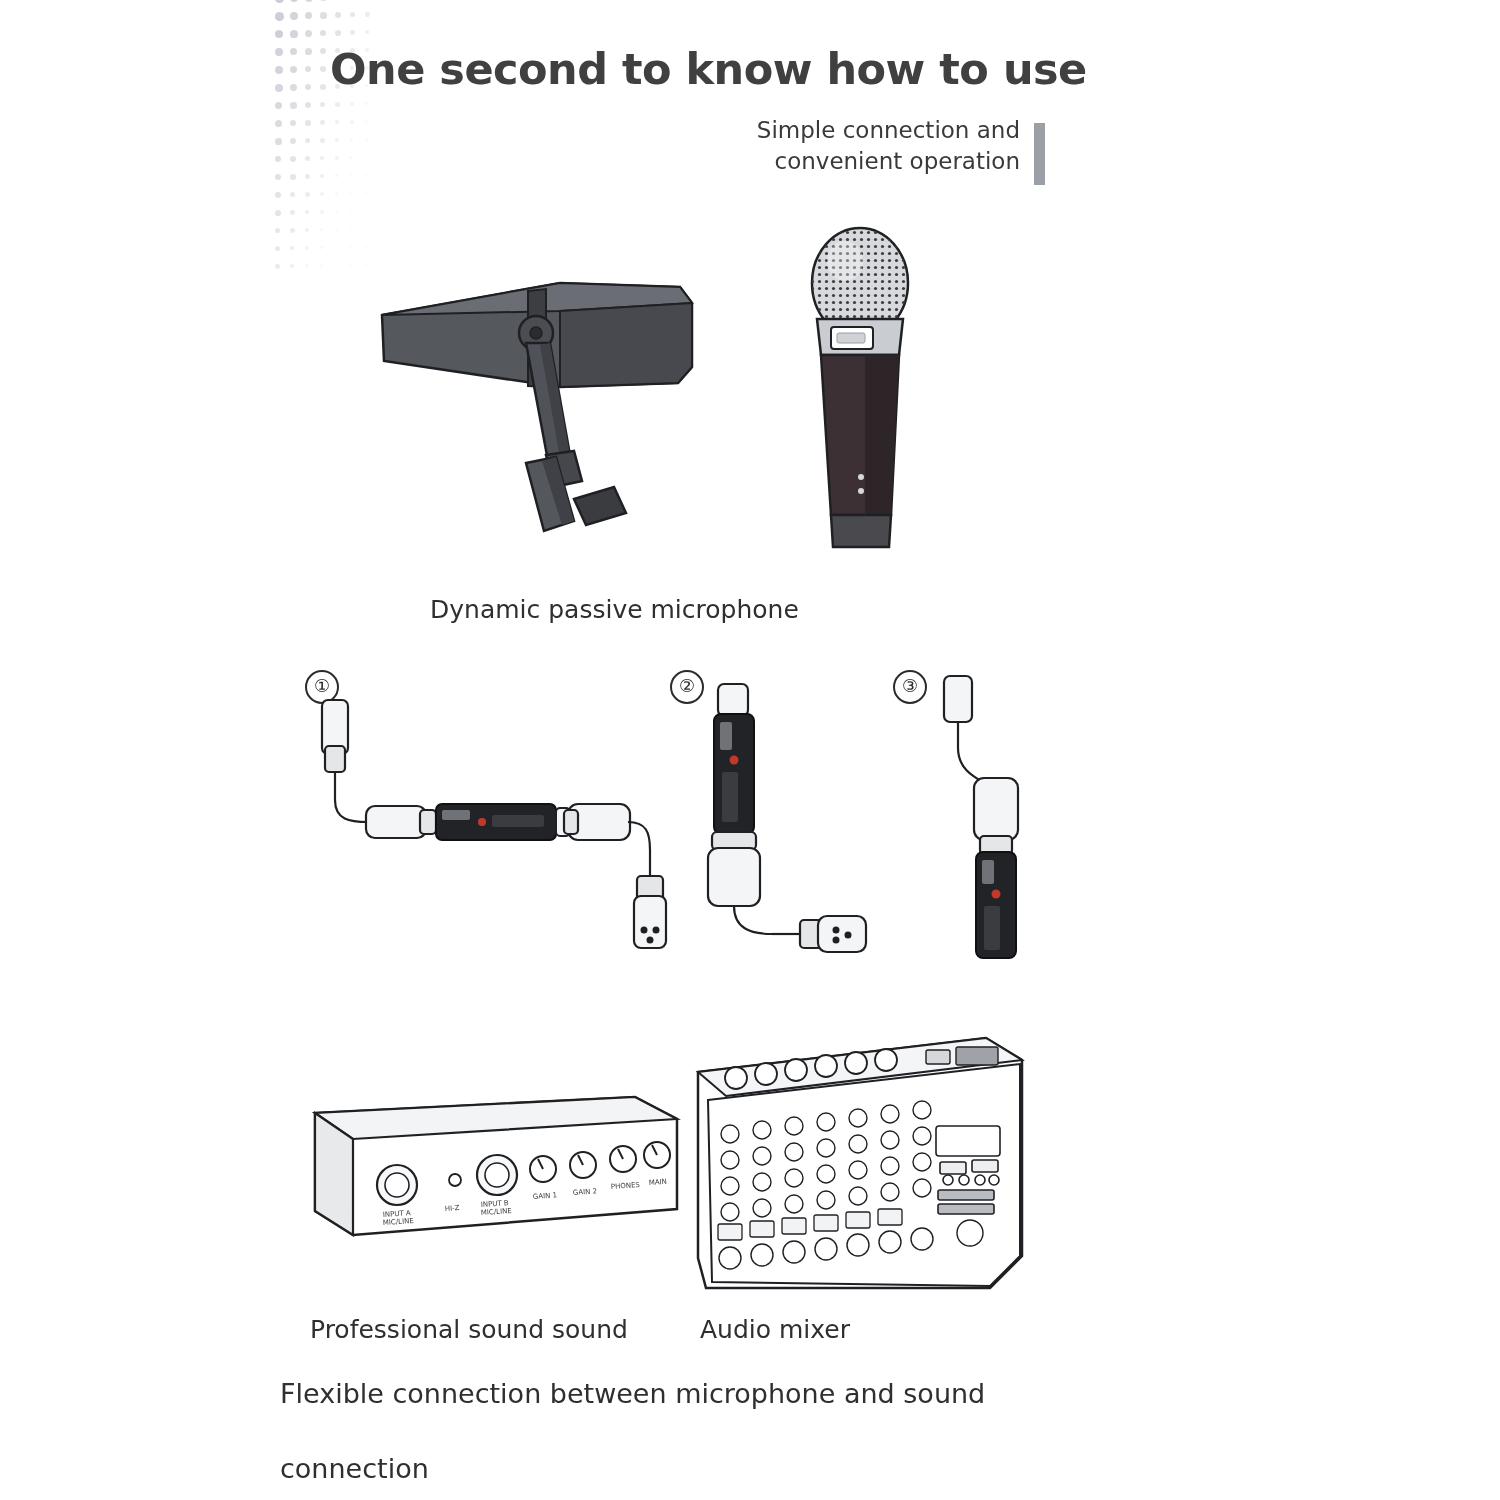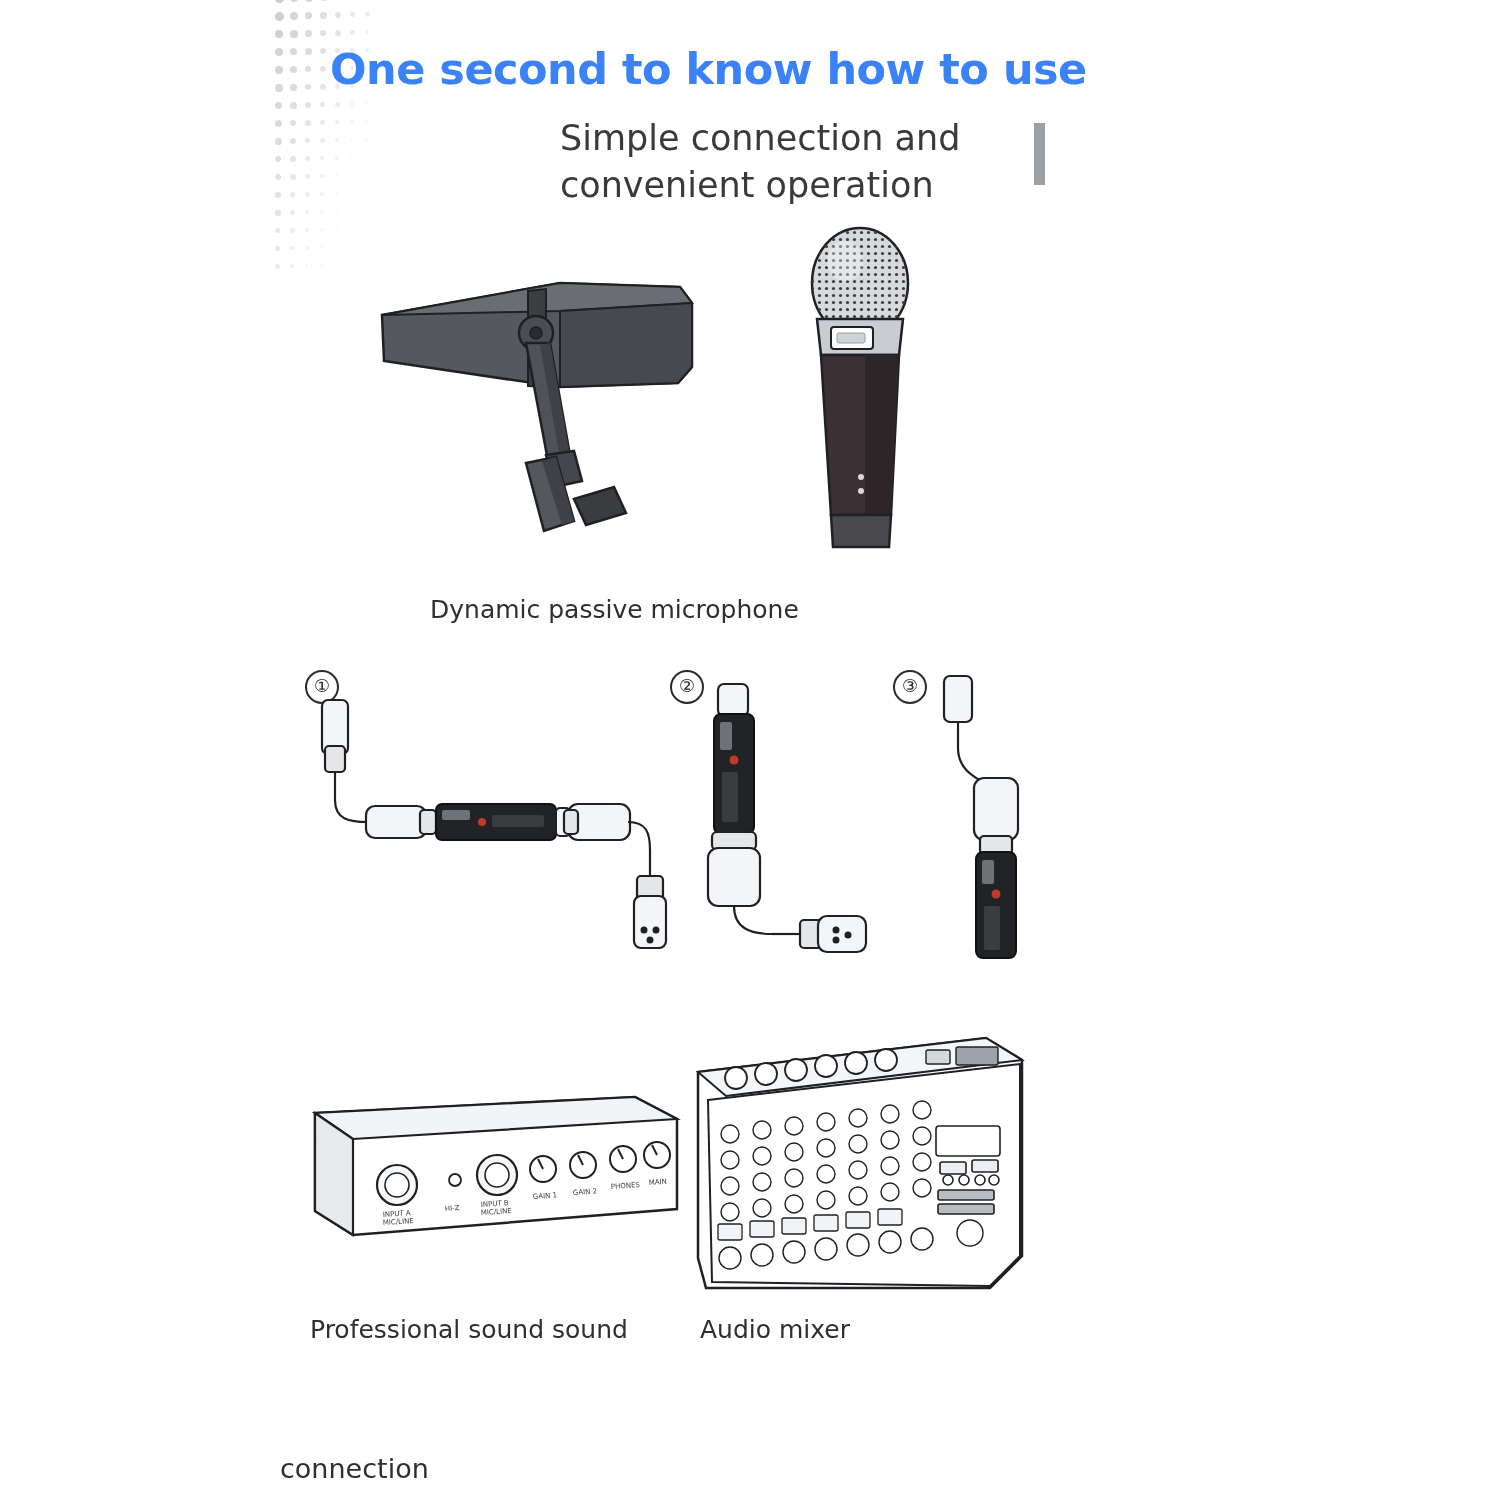--- a/index.html
+++ b/index.html
@@ -31,29 +31,30 @@
   }
 
   
   .title {
     position: absolute;
     left: 330px;
     top: 44px;
     font-size: 43px;
     font-weight: bold;
     letter-spacing: -0.5px;
-    color: #3b82f6;
+    color: #404040;
     font-family: "DejaVu Sans", sans-serif;
   }
   .subtitle {
     position: absolute;
     left: 560px;
     top: 115px;
     width: 460px;
-    font-size: 35px;
+    text-align: right;
+    font-size: 23px;
     line-height: 1.35;
     color: #3a3a3c;
   }
   .subtitle-bar {
     position: absolute;
     left: 1034px;
     top: 123px;
     width: 11px;
     height: 62px;
     background: #9aa0a6;
@@ -496,16 +497,16 @@
       <circle cx="290" cy="150" r="5"></circle>
         <circle cx="304" cy="150" r="5"></circle>
     </g>
   </svg>
 </div>
 
 <div class="caption" style="left:310px; top:1315px; width:370px;">Professional sound sound</div>
 <div class="caption" style="left:700px; top:1315px; width:320px;">Audio mixer</div>
 
 <div class="caption big" style="left:280px; top:1375px; width:770px;">
-  <br>
+  <span>Flexible connection between microphone and sound</span><br>
   <br>
   <span>connection</span>
 </div>
 
 </body></html>

